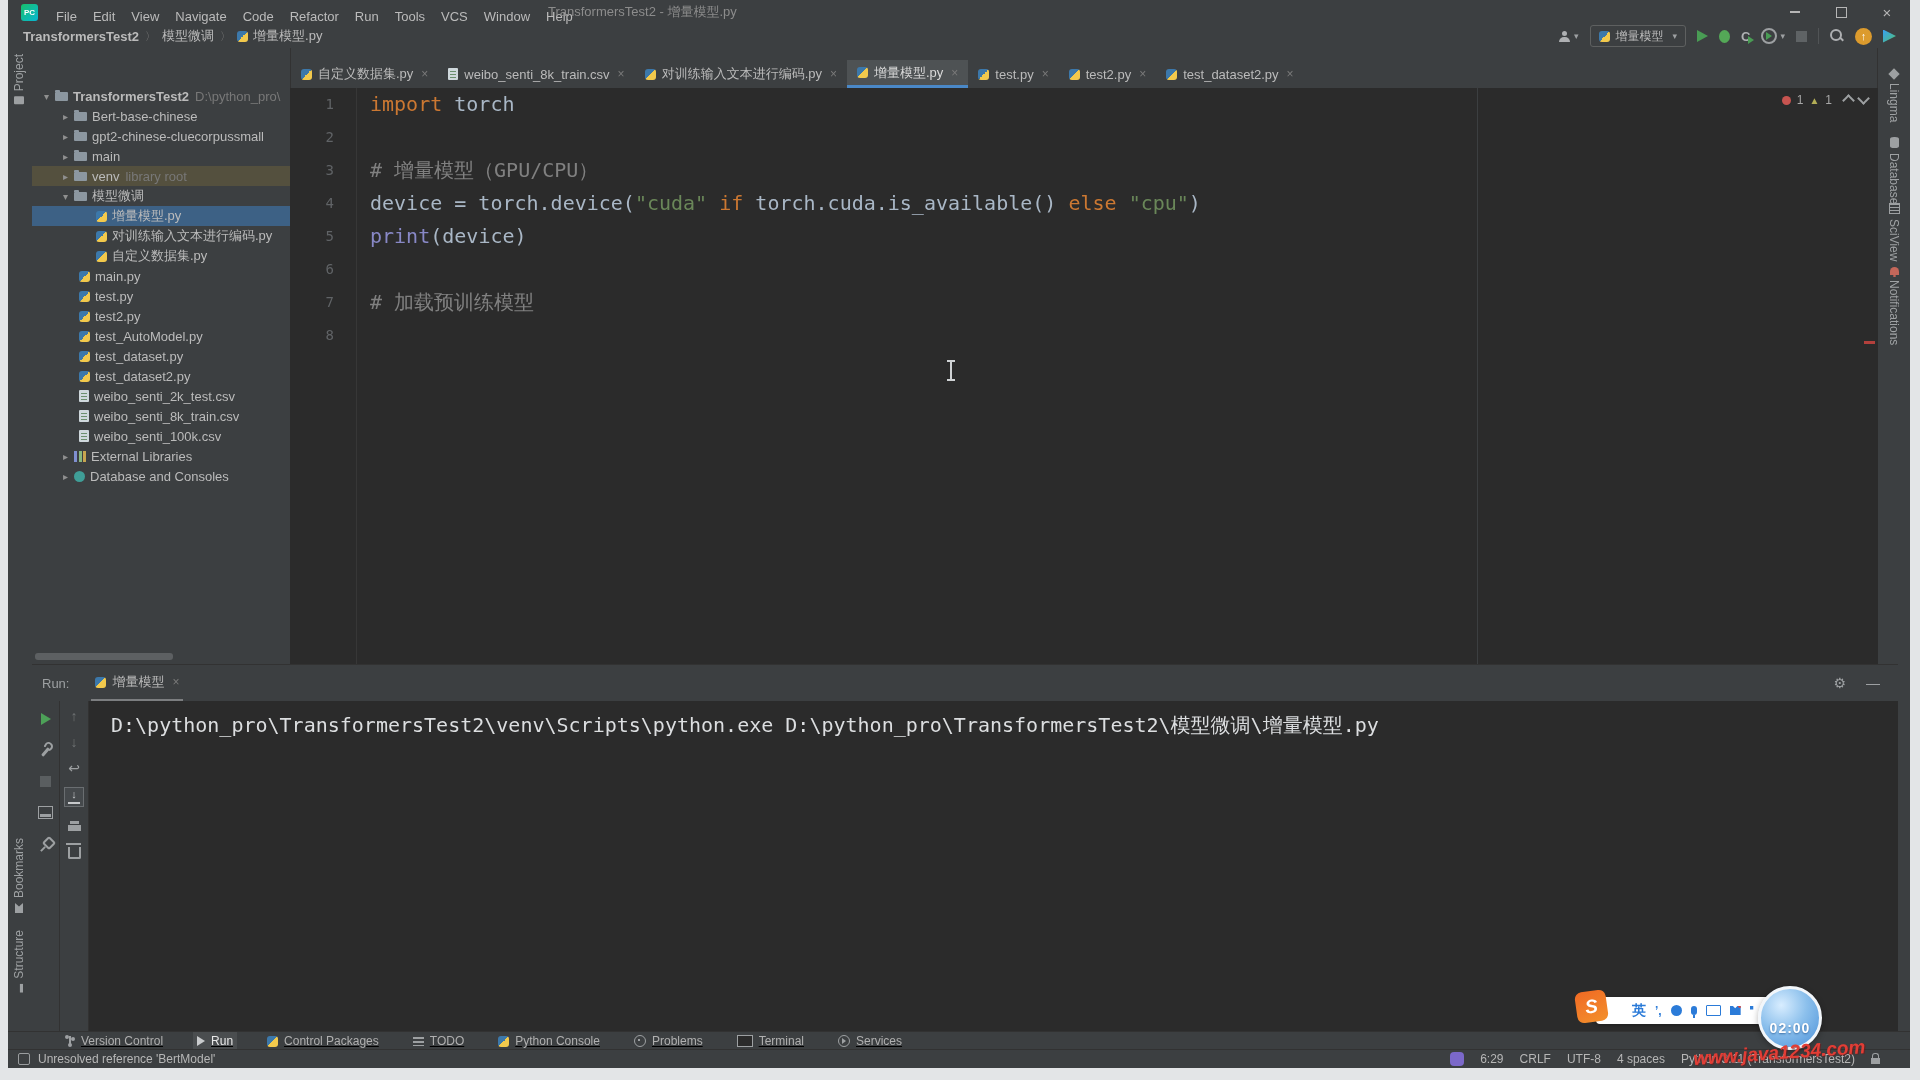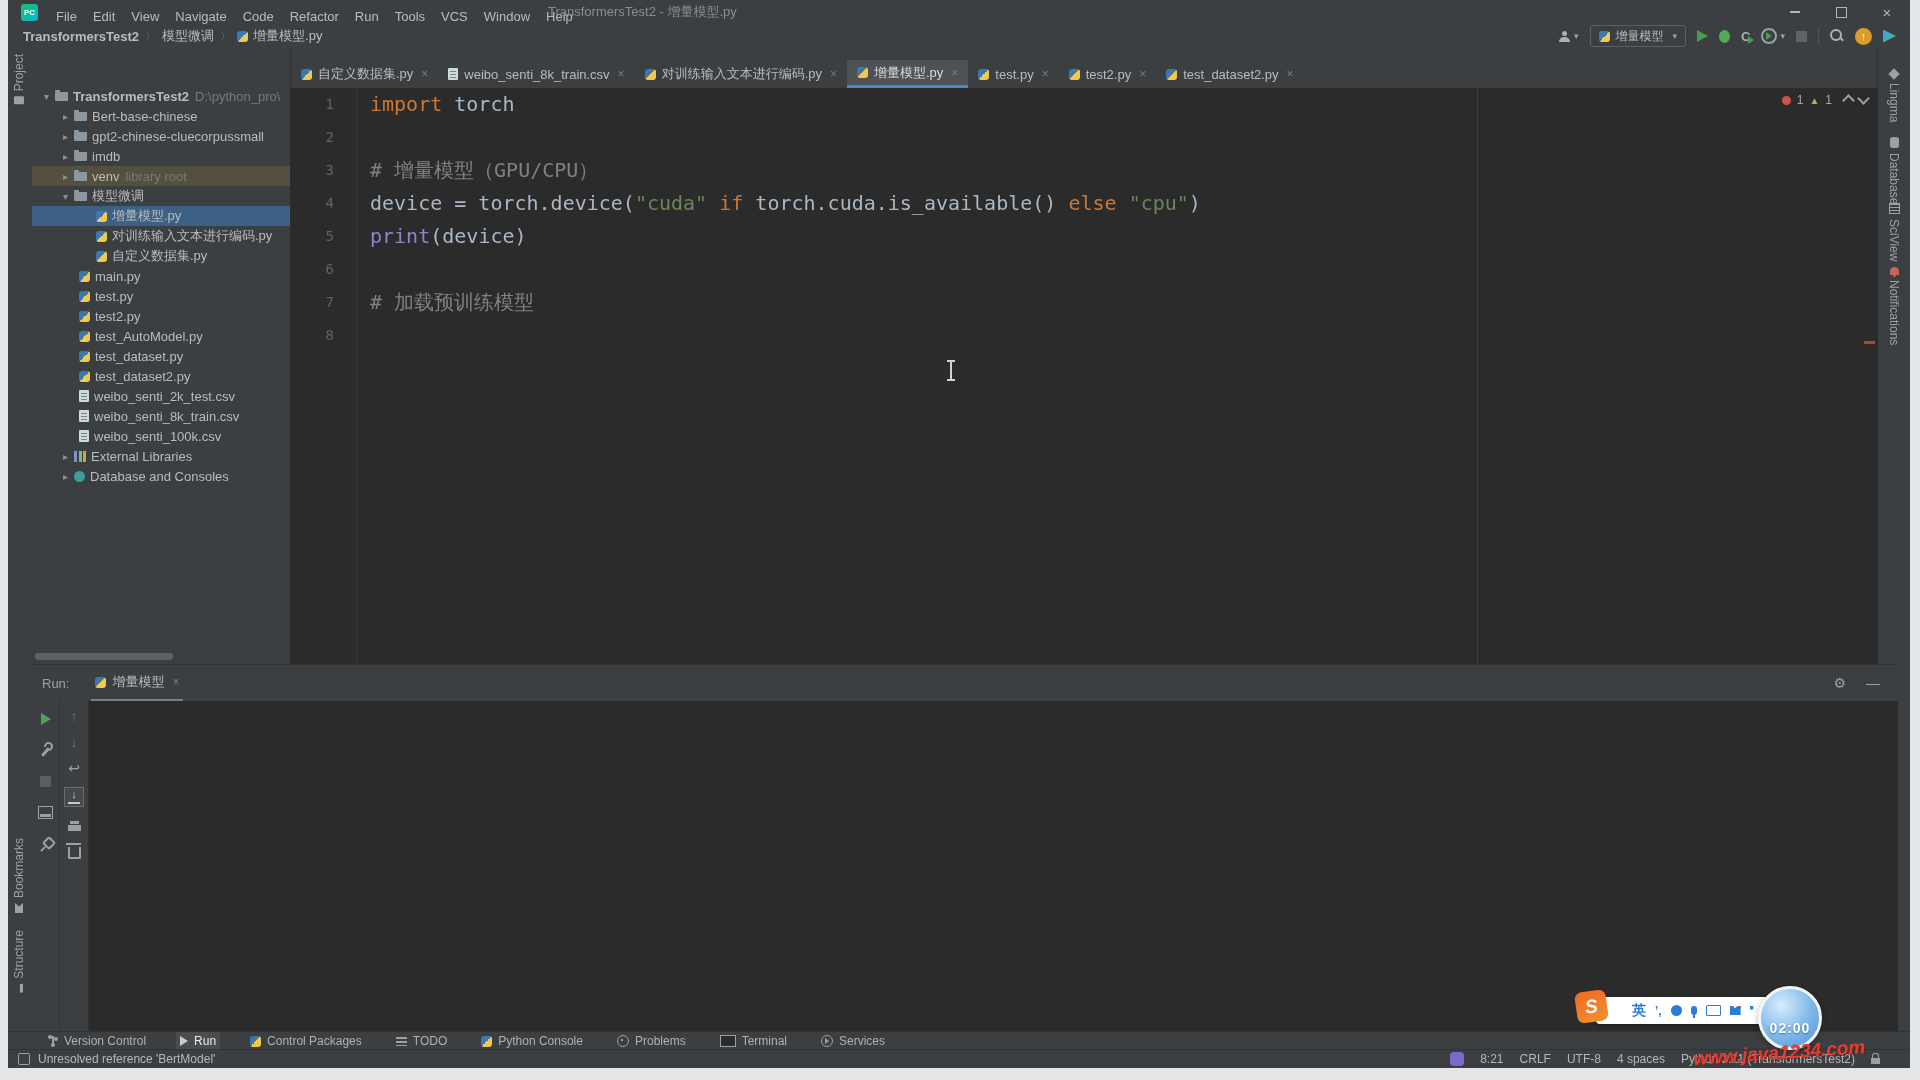--- a/index.html
+++ b/index.html
@@ -148,21 +148,21 @@
   .dimarrow{color:#6f7274;font-size:14px;line-height:14px;}
   .i-wrap{color:#9da0a2;font-size:14px;line-height:14px;}
   .i-scrollend{position:relative;width:18px;height:18px;border:1px solid #6a6e71;background:#45494c;color:#c7c9cb;font-size:11px;display:flex;align-items:flex-start;justify-content:center;}
   .i-scrollend::after{content:"";position:absolute;left:3px;right:3px;bottom:2px;height:2px;background:#c7c9cb;}
   .i-printer{position:relative;width:13px;height:6px;background:#9da0a2;margin-top:6px;}
   .i-printer::before{content:"";position:absolute;left:2px;top:-4px;width:9px;height:3px;background:#9da0a2;}
   .i-trash{position:relative;width:9px;height:10px;border:2px solid #9da0a2;border-top:none;border-radius:0 0 2px 2px;margin-top:4px;}
   .i-trash::before{content:"";position:absolute;top:-4px;left:-4px;width:15px;height:2px;background:#9da0a2;}
 
   
-  .bottombar{position:absolute;left:0;right:0;bottom:18px;height:18px;background:#3c3f41;border-top:1px solid #323232;display:flex;align-items:center;padding-left:36px;gap:26px;}
+  .bottombar{position:absolute;left:0;right:0;bottom:18px;height:18px;background:#3c3f41;border-top:1px solid #323232;display:flex;align-items:center;padding-left:53px;gap:26px;text-decoration:underline;}
   .tw-item{display:flex;align-items:center;gap:6px;color:#b0b0b0;font-size:12px;height:18px;padding:0 4px;}
   .tw-item.active{background:#4a4d4f;color:#e8e8e8;}
   .i-branch{position:relative;width:10px;height:12px;}
   .i-branch::before{content:"";position:absolute;left:4px;top:1px;width:2px;height:10px;background:#9da0a2;}
   .i-branch::after{content:"";position:absolute;left:0;top:0;width:4px;height:4px;border-radius:50%;background:#9da0a2;box-shadow:6px 2px 0 #9da0a2,3px 8px 0 #9da0a2;}
   .i-run-s{width:0;height:0;border-left:8px solid #c9cbcd;border-top:5px solid transparent;border-bottom:5px solid transparent;}
   .i-todo{width:11px;height:9px;background:repeating-linear-gradient(#9da0a2 0 2px,transparent 2px 4px);}
   .i-problems{position:relative;width:10px;height:10px;border:1.5px solid #9da0a2;border-radius:50%;}
   .i-problems::after{content:"";position:absolute;left:3px;top:3px;width:2px;height:2px;background:#9da0a2;}
   .i-terminal{position:relative;width:12px;height:10px;border:1px solid #9da0a2;background:#2b2b2b;color:#9da0a2;font-size:7px;line-height:9px;padding-left:2px;}
@@ -375,21 +375,21 @@
             <span>Bert-base-chinese</span>
           </div>
           <div class="trow" style="padding-left: 27px;">
             <span class="tchev">▸</span>
             <span class="i-folder"></span>
             <span>gpt2-chinese-cluecorpussmall</span>
           </div>
           <div class="trow" style="padding-left: 27px;">
             <span class="tchev">▸</span>
             <span class="i-folder"></span>
-            <span>imdb</span>
+            <span>main</span>
           </div>
           <div class="trow hl" style="padding-left: 27px;">
             <span class="tchev">▸</span>
             <span class="i-folder"></span>
             <span>venv</span>
             <span class="thint">library root</span>
           </div>
           <div class="trow" style="padding-left: 27px;">
             <span class="tchev">▾</span>
             <span class="i-folder"></span>
@@ -503,20 +503,21 @@
       </div>
       <div class="run-col2">
         <span class="dimarrow">↑</span>
         <span class="dimarrow">↓</span>
         <span class="i-wrap">↩</span>
         <span class="i-scrollend">↓</span>
         <span class="i-printer"></span>
         <span class="i-trash"></span>
       </div>
       <div class="console">
+          <div class="console-line">D:\python_pro\TransformersTest2\venv\Scripts\python.exe D:\python_pro\TransformersTest2\模型微调\增量模型.py</div>
           <div class="console-line">&nbsp;</div>
         </div>
     </div>
 
     <div class="bottombar">
         <div class="tw-item">
           <span class="i-branch"></span>
           <span>Version Control</span>
         </div>
         <div class="tw-item active">
@@ -549,21 +550,21 @@
         </div>
       </div>
 
     <div class="statusbar">
       <span class="sb-left">
         <span class="i-square"></span>
         <span>Unresolved reference 'BertModel'</span>
       </span>
       <div class="sb-right">
           <span class="i-event"></span>
-          <span class="sb-item">8:21</span>
+          <span class="sb-item">6:29</span>
           <span class="sb-item">CRLF</span>
           <span class="sb-item">UTF-8</span>
           <span class="sb-item">4 spaces</span>
           <span class="sb-item">Python 3.11 (TransformersTest2)</span>
           <span class="i-lock"></span>
         </div>
     </div>
   </div>
 
   <span class="ime-logo">S</span>

